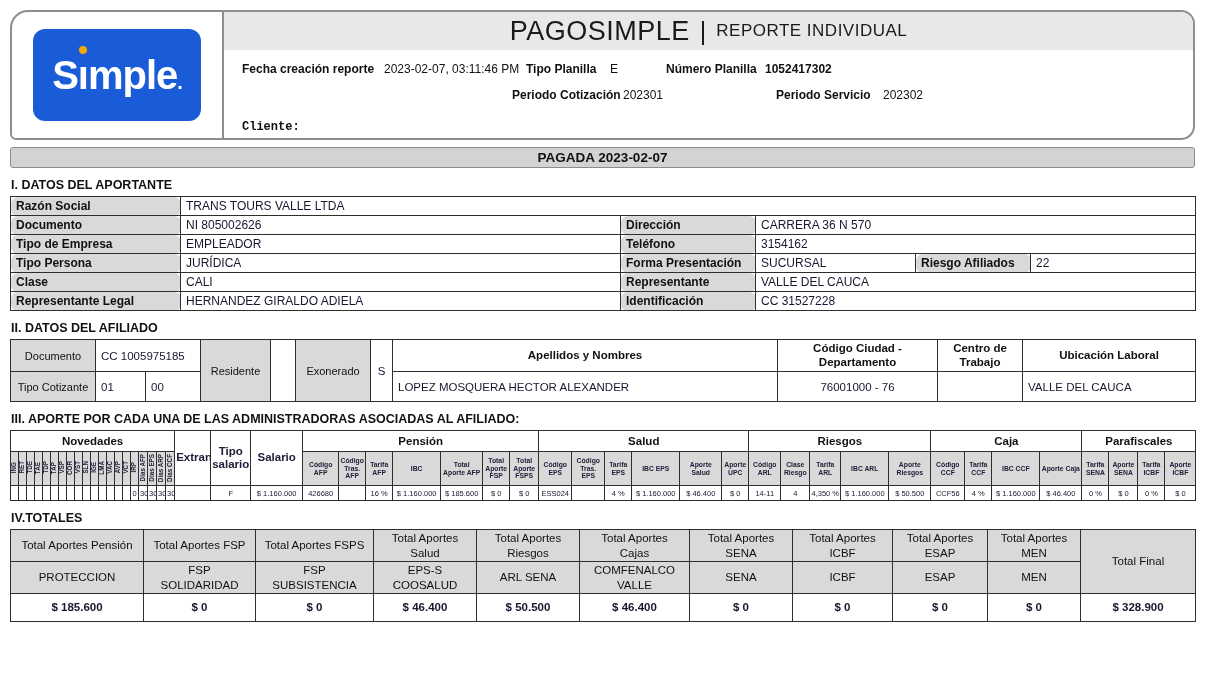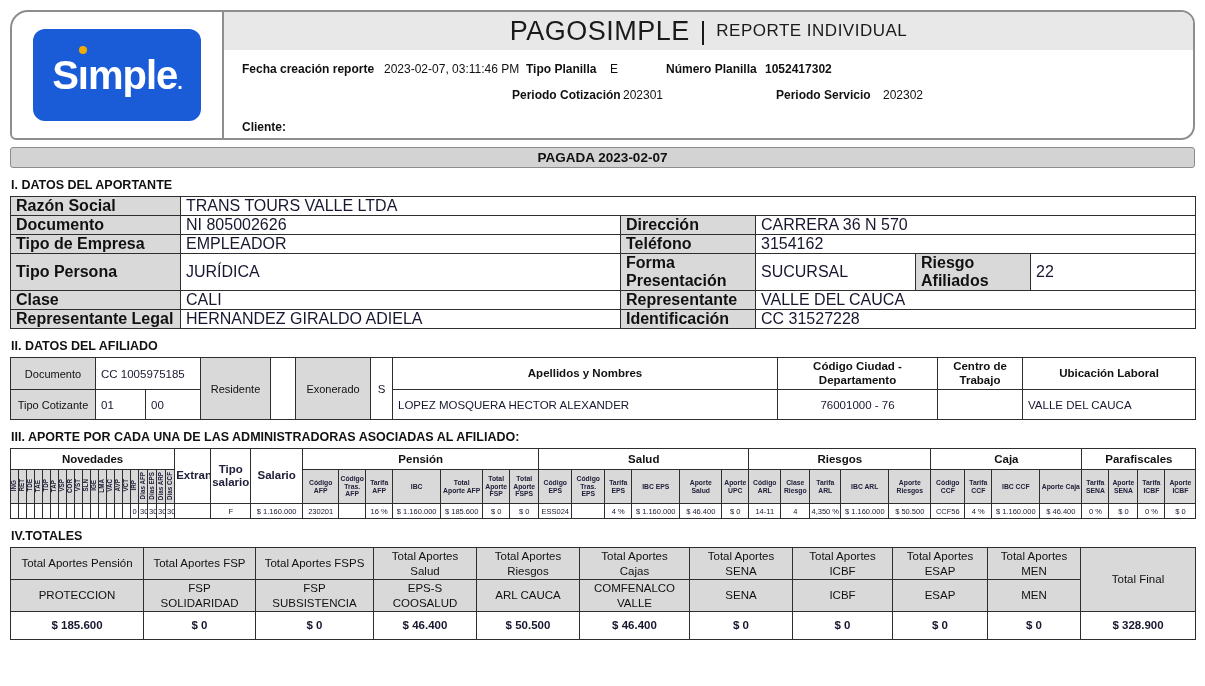--- a/index.html
+++ b/index.html
@@ -32,21 +32,21 @@
 
   .sec-title{font-weight:bold;font-size:12.5px;margin:10px 0 4px 1px;}
 
   table{border-collapse:collapse;table-layout:fixed;width:1185px;}
   td,th{border:1px solid var(--border-dark);padding:0 5px;overflow:hidden;font-weight:normal;}
   .gray{background:var(--cell-gray);}
   .c{text-align:center;}
   .val{color:#171730;}
 
   
-  .t1 td{height:19px;font-size:16px;}
+  .t1 td{height:19px;font-size:12px;border-radius:7px;}
   .t1 .lbl{font-weight:bold;}
 
   
   .t2 td{font-size:11.5px;}
   .t2 .r1 td{height:32px;}
   .t2 .r2 td{height:30px;}
   .t2 .hed{font-weight:bold;text-align:center;line-height:1.2;}
   .t2 .slbl{font-size:11px;font-weight:normal;text-align:center;}
 
   
@@ -84,21 +84,21 @@
         <span class="b" style="left:18px;top:12px;">Fecha creación reporte</span>
         <span style="left:160px;top:12px;">2023-02-07, 03:11:46 PM</span>
         <span class="b" style="left:302px;top:12px;text-align:center;">Tipo Planilla</span>
         <span style="left:386px;top:12px;">E</span>
         <span class="b" style="left:442px;top:12px;text-align:center;">Número Planilla</span>
         <span class="b" style="left:541px;top:12px;">1052417302</span>
         <span class="b" style="left:288px;top:38px;">Periodo Cotización</span>
         <span style="left:399px;top:38px;">202301</span>
         <span class="b" style="left:552px;top:38px;">Periodo Servicio</span>
         <span style="left:659px;top:38px;">202302</span>
-        <span class="b" style="left:18px;top:70px;">Cliente:</span>
+        <span class="b" style="left:18px;top:70px;font-family:Liberation Mono, monospace;">Cliente:</span>
         <span style="left:80px;top:70px;"></span>
       </div>
     </div>
   </div>
 
   <div class="banner">
     <span>PAGADA 2023-02-07</span>
   </div>
 
   <div class="sec-title">I. DATOS DEL APORTANTE</div>
@@ -321,21 +321,21 @@
       <td></td>
       <td></td>
       <td>0</td>
       <td>30</td>
       <td>30</td>
       <td>30</td>
       <td>30</td>
       <td></td>
       <td>F</td>
       <td>$ 1.160.000</td>
-      <td>230201</td>
+      <td>426680</td>
       <td></td>
       <td>16 %</td>
       <td>$ 1.160.000</td>
       <td>$ 185.600</td>
       <td>$ 0</td>
       <td>$ 0</td>
       <td>ESS024</td>
       <td></td>
       <td>4 %</td>
       <td>$ 1.160.000</td>
@@ -385,21 +385,21 @@
       <td class="gray">Total Aportes ICBF</td>
       <td class="gray">Total Aportes ESAP</td>
       <td class="gray">Total Aportes MEN</td>
       <td class="gray" rowspan="2">Total Final</td>
     </tr>
     <tr class="r2">
       <td class="gray">PROTECCION</td>
       <td class="gray">FSP SOLIDARIDAD</td>
       <td class="gray">FSP SUBSISTENCIA</td>
       <td class="gray">EPS-S COOSALUD</td>
-      <td class="gray">ARL CAUCA</td>
+      <td class="gray">ARL SENA</td>
       <td class="gray">COMFENALCO VALLE</td>
       <td class="gray">SENA</td>
       <td class="gray">ICBF</td>
       <td class="gray">ESAP</td>
       <td class="gray">MEN</td>
     </tr>
     <tr class="r3">
       <td>$ 185.600</td>
       <td>$ 0</td>
       <td>$ 0</td>

